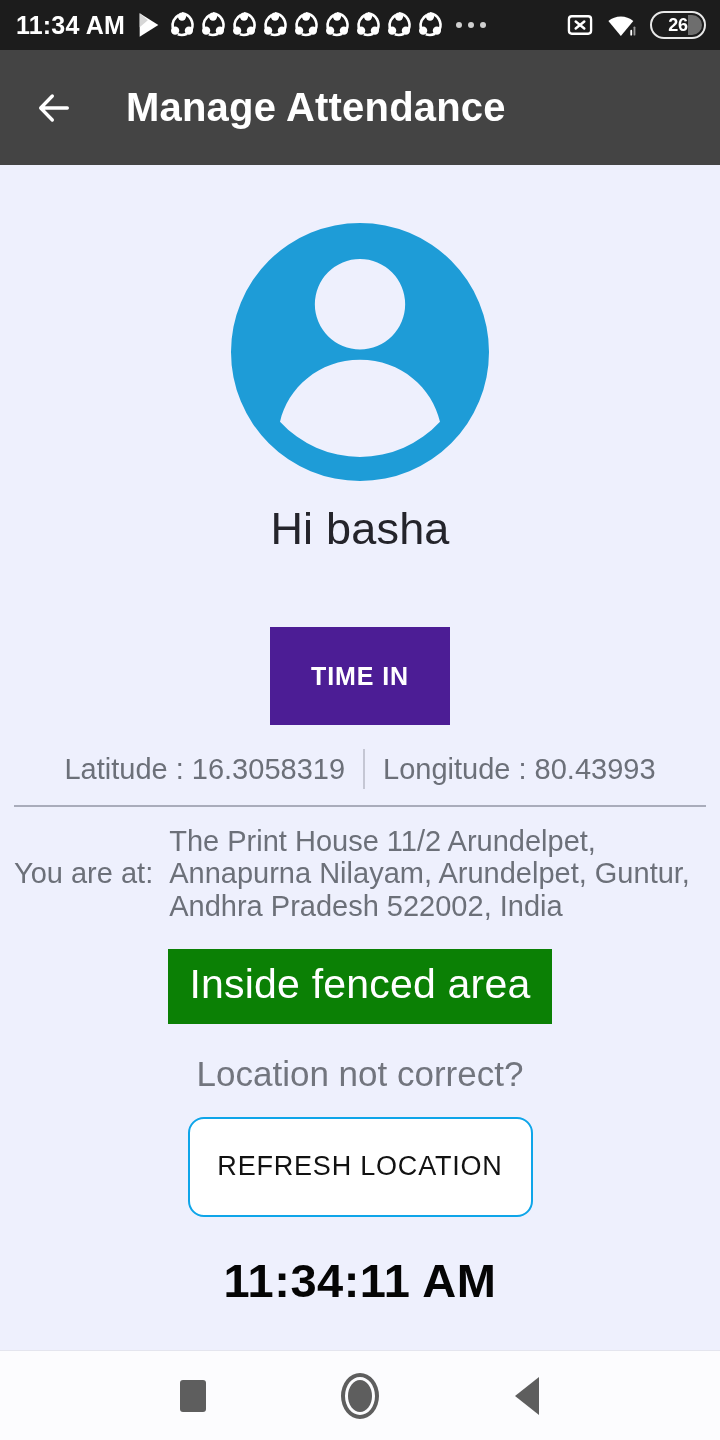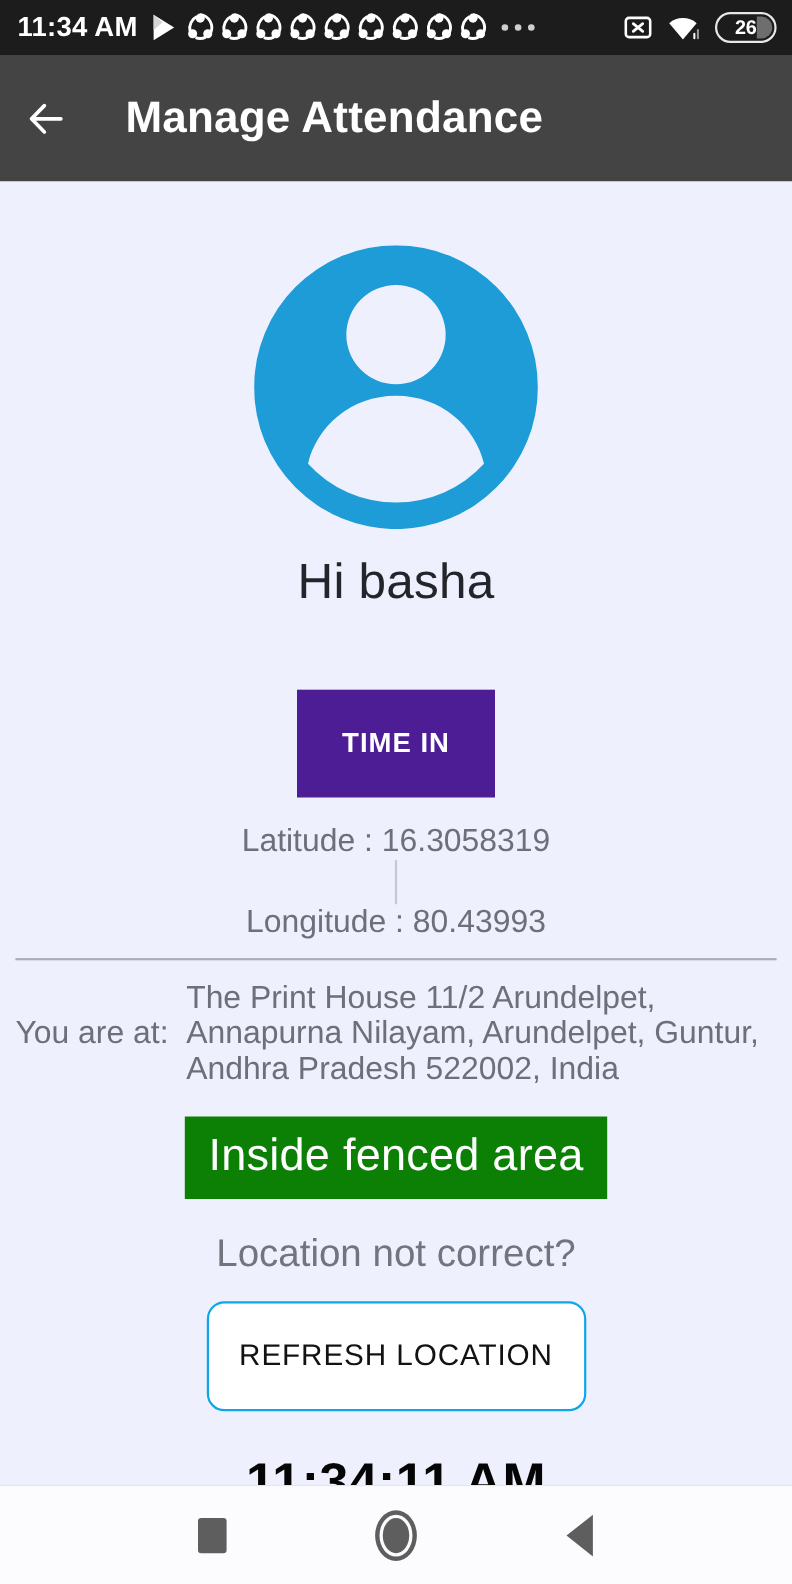--- a/index.html
+++ b/index.html
@@ -29,42 +29,42 @@
     width:56px; height:28px; border:2.5px solid #E8E8E8; border-radius:14px;
     position:relative; display:flex; align-items:center; justify-content:center;
     background:#1C1C1C; overflow:hidden;
   }
   .battery .lvl { position:absolute; right:2px; top:2px; bottom:2px; width:14px; background:#6E6E6E; border-radius:0 11px 11px 0; }
   .battery span { position:relative; font-size:18px; font-weight:bold; color:#FFFFFF; letter-spacing:-.3px; }
 
   
   .appbar {
     height:115px; background:#444444; display:flex; align-items:center;
-    padding:0 8px; flex-shrink:0;
+    padding:0 20px; flex-shrink:0;
   }
   .back-btn { width:56px; height:56px; display:flex; align-items:center; justify-content:center; margin-left:6px; cursor:pointer; }
   .back-btn svg { width:40px; height:40px; display:block; }
   .appbar-title {
     color:#FFFFFF; font-size:40px; font-weight:bold; margin-left:44px; letter-spacing:.2px; white-space:nowrap;
   }
 
   
   .content { flex:1; background:#EEF0FD; display:flex; flex-direction:column; align-items:center; overflow:hidden; }
 
   .avatar { width:258px; height:258px; margin-top:58px; display:block; flex-shrink:0; }
 
   .greeting { margin-top:22px; font-size:45px; color:#24242B; letter-spacing:.2px; }
 
   .timein-btn {
     margin-top:72px; width:180px; height:98px; background:#4c1d95; color:#FFFFFF;
     border:none; font-family:inherit; font-size:25px; font-weight:bold; letter-spacing:.9px;
     display:flex; align-items:center; justify-content:center; cursor:pointer; flex-shrink:0;
   }
 
-  .coords { margin-top:24px; display:flex; align-items:center; justify-content:center; gap:0;flex-direction:column; }
+  .coords { margin-top:24px; display:flex; align-items:center; justify-content:center; gap:0; }
   .coord { font-size:29px; color:#6C7079; white-space:nowrap; padding:0 18px; }
   .coord-div { width:2px; height:40px; background:#C5C7D4; flex-shrink:0; }
 
   .hr { width:692px; height:1.5px; background:#A9ACBB; margin-top:16px; flex-shrink:0; }
 
   .addr-row { display:flex; width:720px; padding:0 16px 0 14px; margin-top:18px; align-items:center; }
   .addr-label { font-size:29px; color:#6C7079; white-space:nowrap; flex-shrink:0; padding-right:16px; }
   .addr-value { font-size:29px; color:#6C7079; line-height:1.13; }
 
   .fenced-banner {

